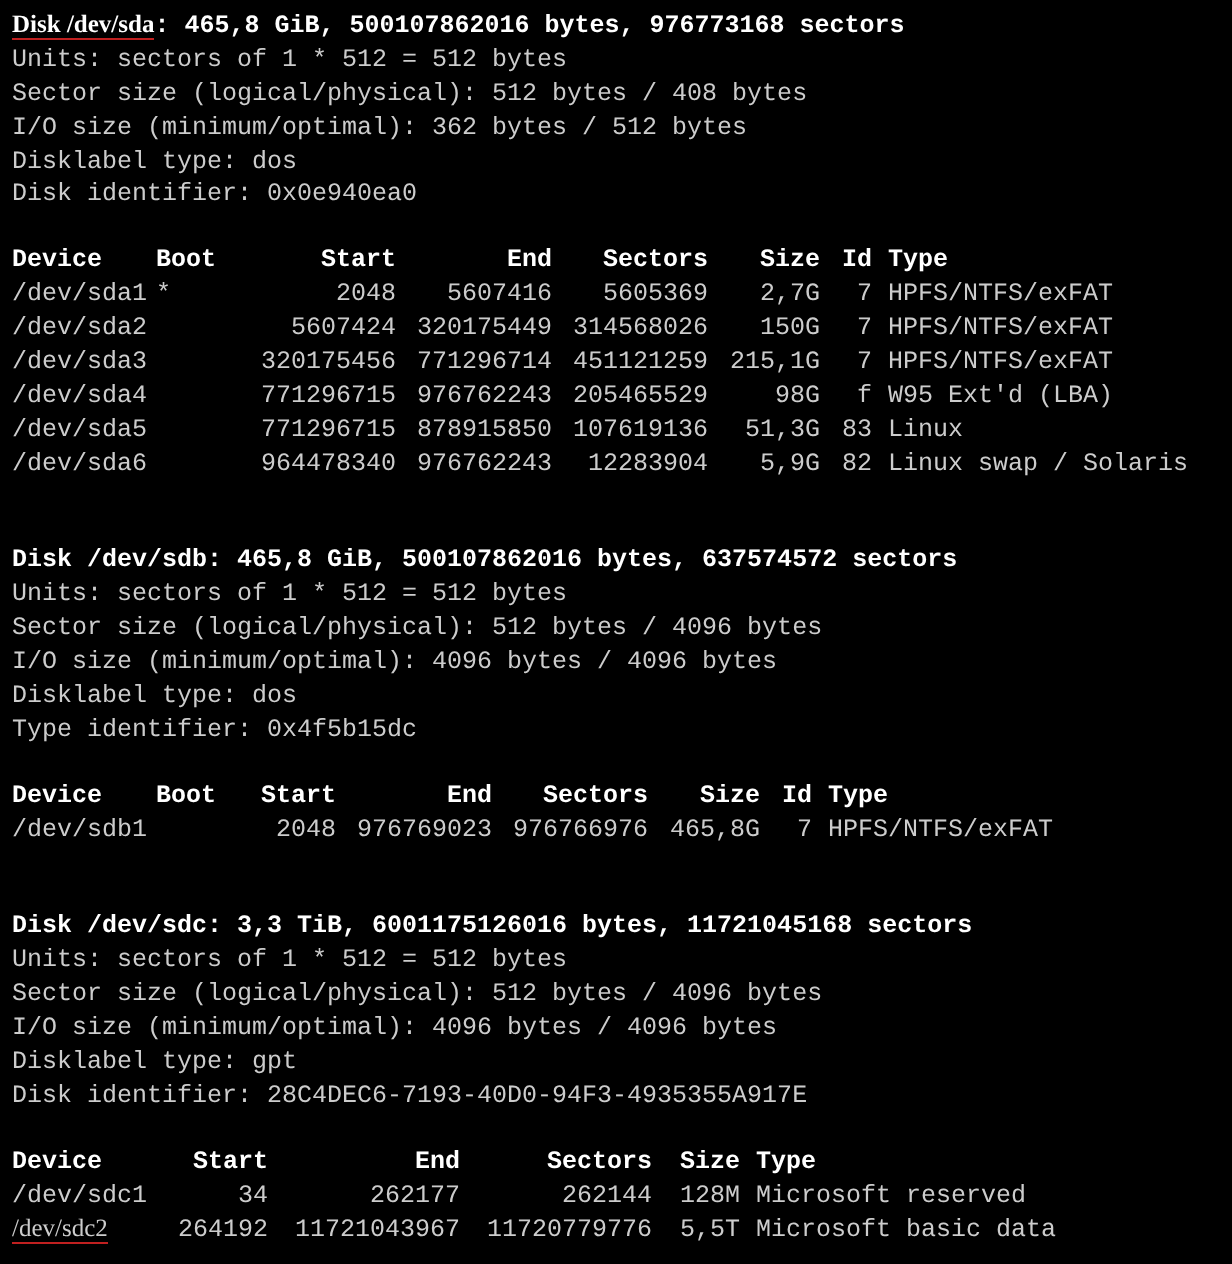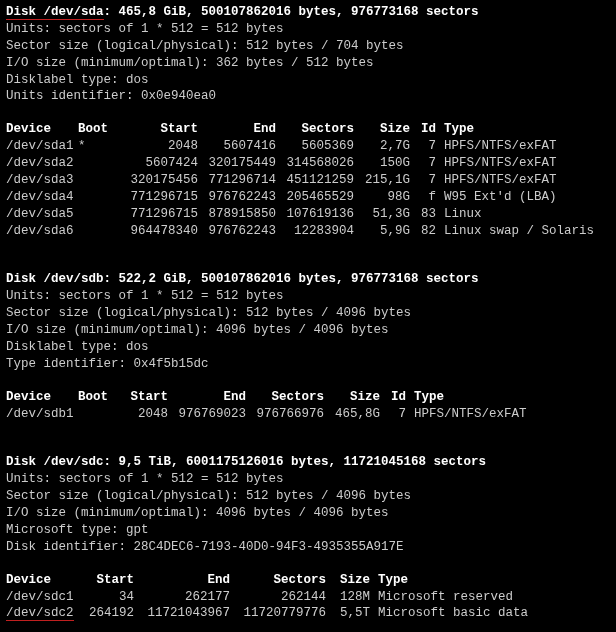--- a/index.html
+++ b/index.html
@@ -8,73 +8,73 @@
       color: #ccc;
       font-family: "Courier New", Consolas, monospace;
       font-size: 12.5px;
       line-height: 1.35;
       padding: 4px 6px;
       width: 616px;
       min-height: 632px;
       white-space: nowrap;
     }
     .bold { font-weight: bold; color: #fff; }
-    .underline { border-bottom: 1.5px solid #c02020; }
+    .underline { border-bottom: 1.5px solid #c02020; font-family: Liberation Serif, serif; }
     .gap { height: 16px; }
   </style>
 </head>
 <body>
 
 <div><span class="bold"><span class=""><span class="underline">Disk /dev/sda</span>: 465,8 GiB, 500107862016 bytes, 976773168 sectors</span></span></div>
 <div>Units: sectors of 1 * 512 = 512 bytes</div>
-<div>Sector size (logical/physical): 512 bytes / 704 bytes</div>
+<div>Sector size (logical/physical): 512 bytes / 408 bytes</div>
 <div>I/O size (minimum/optimal): 362 bytes / 512 bytes</div>
 <div>Disklabel type: dos</div>
-<div>Units identifier: 0x0e940ea0</div>
+<div>Disk identifier: 0x0e940ea0</div>
 <div class="gap"></div>
 
 <div class="bold">
   <span style="display:inline-block;width:72px">Device</span><span style="display:inline-block;width:42px">Boot</span><span style="display:inline-block;width:78px;text-align:right">Start</span><span style="display:inline-block;width:78px;text-align:right">End</span><span style="display:inline-block;width:78px;text-align:right">Sectors</span><span style="display:inline-block;width:56px;text-align:right">Size</span><span style="display:inline-block;width:26px;text-align:right">Id</span><span style="display:inline-block;padding-left:8px">Type</span>
 </div>
 
 <div id="diskA-body">
     <div><span style="display:inline-block;width:72px">/dev/sda1</span><span style="display:inline-block;width:42px">*</span><span style="display:inline-block;width:78px;text-align:right">2048</span><span style="display:inline-block;width:78px;text-align:right">5607416</span><span style="display:inline-block;width:78px;text-align:right">5605369</span><span style="display:inline-block;width:56px;text-align:right">2,7G</span><span style="display:inline-block;width:26px;text-align:right">7</span><span style="display:inline-block;padding-left:8px">HPFS/NTFS/exFAT</span></div>
     <div><span style="display:inline-block;width:72px">/dev/sda2</span><span style="display:inline-block;width:42px"></span><span style="display:inline-block;width:78px;text-align:right">5607424</span><span style="display:inline-block;width:78px;text-align:right">320175449</span><span style="display:inline-block;width:78px;text-align:right">314568026</span><span style="display:inline-block;width:56px;text-align:right">150G</span><span style="display:inline-block;width:26px;text-align:right">7</span><span style="display:inline-block;padding-left:8px">HPFS/NTFS/exFAT</span></div>
     <div><span style="display:inline-block;width:72px">/dev/sda3</span><span style="display:inline-block;width:42px"></span><span style="display:inline-block;width:78px;text-align:right">320175456</span><span style="display:inline-block;width:78px;text-align:right">771296714</span><span style="display:inline-block;width:78px;text-align:right">451121259</span><span style="display:inline-block;width:56px;text-align:right">215,1G</span><span style="display:inline-block;width:26px;text-align:right">7</span><span style="display:inline-block;padding-left:8px">HPFS/NTFS/exFAT</span></div>
     <div><span style="display:inline-block;width:72px">/dev/sda4</span><span style="display:inline-block;width:42px"></span><span style="display:inline-block;width:78px;text-align:right">771296715</span><span style="display:inline-block;width:78px;text-align:right">976762243</span><span style="display:inline-block;width:78px;text-align:right">205465529</span><span style="display:inline-block;width:56px;text-align:right">98G</span><span style="display:inline-block;width:26px;text-align:right">f</span><span style="display:inline-block;padding-left:8px">W95 Ext'd (LBA)</span></div>
     <div><span style="display:inline-block;width:72px">/dev/sda5</span><span style="display:inline-block;width:42px"></span><span style="display:inline-block;width:78px;text-align:right">771296715</span><span style="display:inline-block;width:78px;text-align:right">878915850</span><span style="display:inline-block;width:78px;text-align:right">107619136</span><span style="display:inline-block;width:56px;text-align:right">51,3G</span><span style="display:inline-block;width:26px;text-align:right">83</span><span style="display:inline-block;padding-left:8px">Linux</span></div>
     <div><span style="display:inline-block;width:72px">/dev/sda6</span><span style="display:inline-block;width:42px"></span><span style="display:inline-block;width:78px;text-align:right">964478340</span><span style="display:inline-block;width:78px;text-align:right">976762243</span><span style="display:inline-block;width:78px;text-align:right">12283904</span><span style="display:inline-block;width:56px;text-align:right">5,9G</span><span style="display:inline-block;width:26px;text-align:right">82</span><span style="display:inline-block;padding-left:8px">Linux swap / Solaris</span></div>
   </div>
 
 <div class="gap"></div>
 <div class="gap"></div>
 
-<div class="bold">Disk /dev/sdb: 522,2 GiB, 500107862016 bytes, 976773168 sectors</div>
+<div class="bold">Disk /dev/sdb: 465,8 GiB, 500107862016 bytes, 637574572 sectors</div>
 <div>Units: sectors of 1 * 512 = 512 bytes</div>
 <div>Sector size (logical/physical): 512 bytes / 4096 bytes</div>
 <div>I/O size (minimum/optimal): 4096 bytes / 4096 bytes</div>
 <div>Disklabel type: dos</div>
 <div>Type identifier: 0x4f5b15dc</div>
 <div class="gap"></div>
 
 <div class="bold">
   <span style="display:inline-block;width:72px">Device</span><span style="display:inline-block;width:42px">Boot</span><span style="display:inline-block;width:48px;text-align:right">Start</span><span style="display:inline-block;width:78px;text-align:right">End</span><span style="display:inline-block;width:78px;text-align:right">Sectors</span><span style="display:inline-block;width:56px;text-align:right">Size</span><span style="display:inline-block;width:26px;text-align:right">Id</span><span style="display:inline-block;padding-left:8px">Type</span>
 </div>
 <div id="diskB-body">
     <div><span style="display:inline-block;width:72px">/dev/sdb1</span><span style="display:inline-block;width:42px"></span><span style="display:inline-block;width:48px;text-align:right">2048</span><span style="display:inline-block;width:78px;text-align:right">976769023</span><span style="display:inline-block;width:78px;text-align:right">976766976</span><span style="display:inline-block;width:56px;text-align:right">465,8G</span><span style="display:inline-block;width:26px;text-align:right">7</span><span style="display:inline-block;padding-left:8px">HPFS/NTFS/exFAT</span></div>
   </div>
 
 <div class="gap"></div>
 <div class="gap"></div>
 
-<div class="bold">Disk /dev/sdc: 9,5 TiB, 6001175126016 bytes, 11721045168 sectors</div>
+<div class="bold">Disk /dev/sdc: 3,3 TiB, 6001175126016 bytes, 11721045168 sectors</div>
 <div>Units: sectors of 1 * 512 = 512 bytes</div>
 <div>Sector size (logical/physical): 512 bytes / 4096 bytes</div>
 <div>I/O size (minimum/optimal): 4096 bytes / 4096 bytes</div>
-<div>Microsoft type: gpt</div>
+<div>Disklabel type: gpt</div>
 <div>Disk identifier: 28C4DEC6-7193-40D0-94F3-4935355A917E</div>
 <div class="gap"></div>
 
 <div class="bold">
   <span style="display:inline-block;width:72px">Device</span><span style="display:inline-block;width:56px;text-align:right">Start</span><span style="display:inline-block;width:96px;text-align:right">End</span><span style="display:inline-block;width:96px;text-align:right">Sectors</span><span style="display:inline-block;width:44px;text-align:right">Size</span><span style="display:inline-block;padding-left:8px">Type</span>
 </div>
 <div id="diskC-body">
     <div><span style="display:inline-block;width:72px">/dev/sdc1</span><span style="display:inline-block;width:56px;text-align:right">34</span><span style="display:inline-block;width:96px;text-align:right">262177</span><span style="display:inline-block;width:96px;text-align:right">262144</span><span style="display:inline-block;width:44px;text-align:right">128M</span><span style="display:inline-block;padding-left:8px">Microsoft reserved</span></div>
     <div><span style="display:inline-block;width:72px"><span class="underline">/dev/sdc2</span></span><span style="display:inline-block;width:56px;text-align:right">264192</span><span style="display:inline-block;width:96px;text-align:right">11721043967</span><span style="display:inline-block;width:96px;text-align:right">11720779776</span><span style="display:inline-block;width:44px;text-align:right">5,5T</span><span style="display:inline-block;padding-left:8px">Microsoft basic data</span></div>
   </div>

